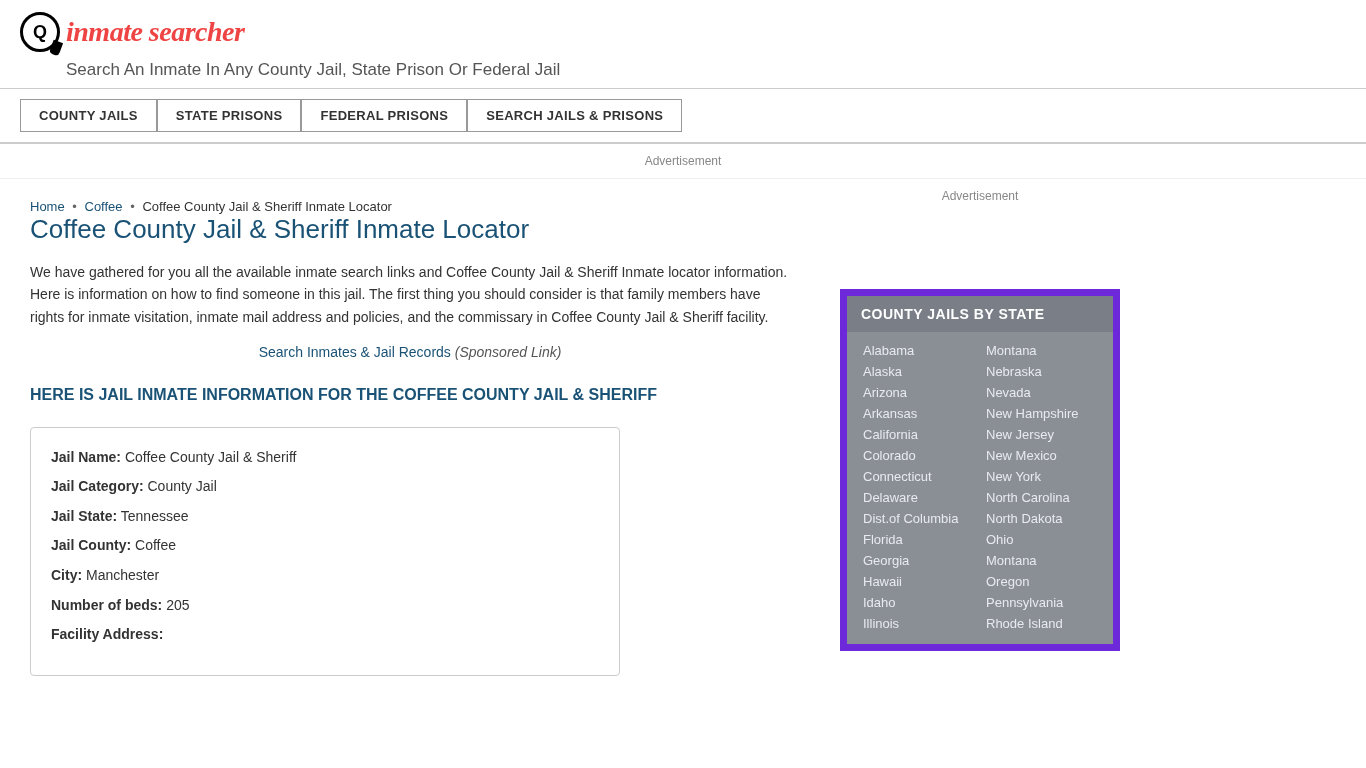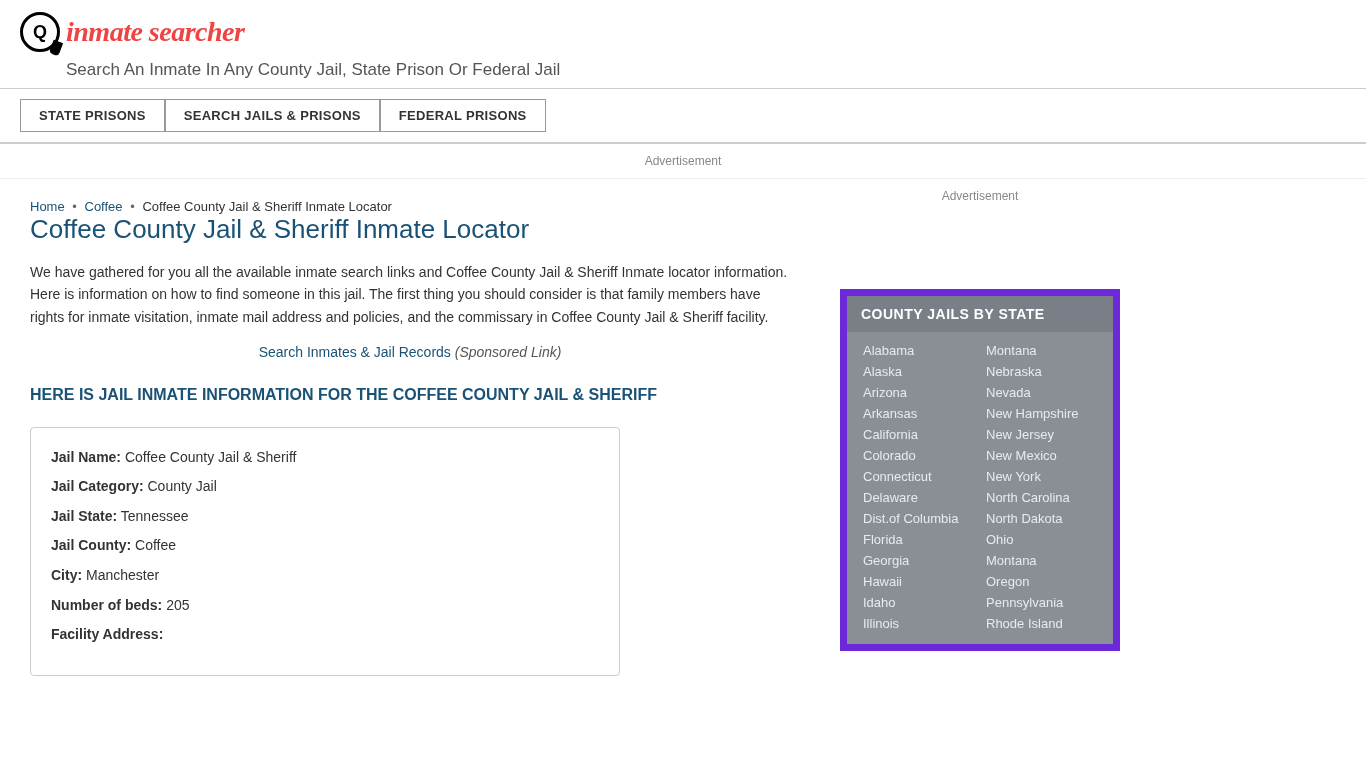--- a/index.html
+++ b/index.html
@@ -127,23 +127,24 @@
     <div id="logo-icon">Q</div>
     <div id="logo-text">
       <span>inmate</span> <span>searcher</span>
     </div>
   </div>
   <div id="tagline">Search An Inmate In Any County Jail, State Prison Or Federal Jail</div>
 </div>
 
 <div id="nav">
   <div id="nav-buttons">
+    <button class="nav-btn">COUNTY JAILS</button>
     <button class="nav-btn">STATE PRISONS</button>
+    <button class="nav-btn">FEDERAL PRISONS</button>
     <button class="nav-btn">SEARCH JAILS &amp; PRISONS</button>
-    <button class="nav-btn">FEDERAL PRISONS</button>
   </div>
 </div>
 
 <div id="ad-bar">
   <span>Advertisement</span>
 </div>
 
 <div id="main">
 
   <div id="content">

